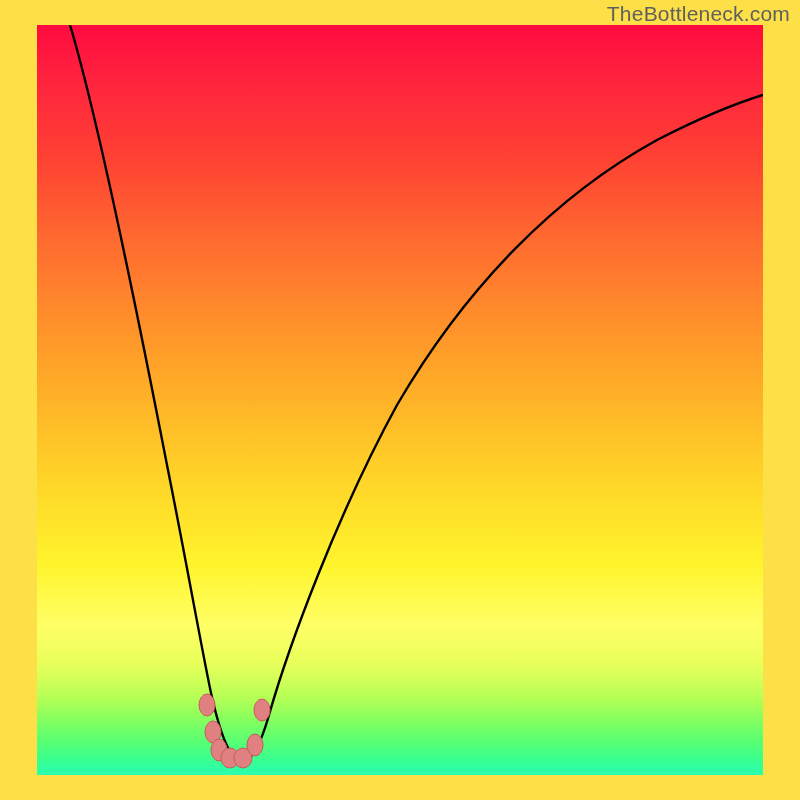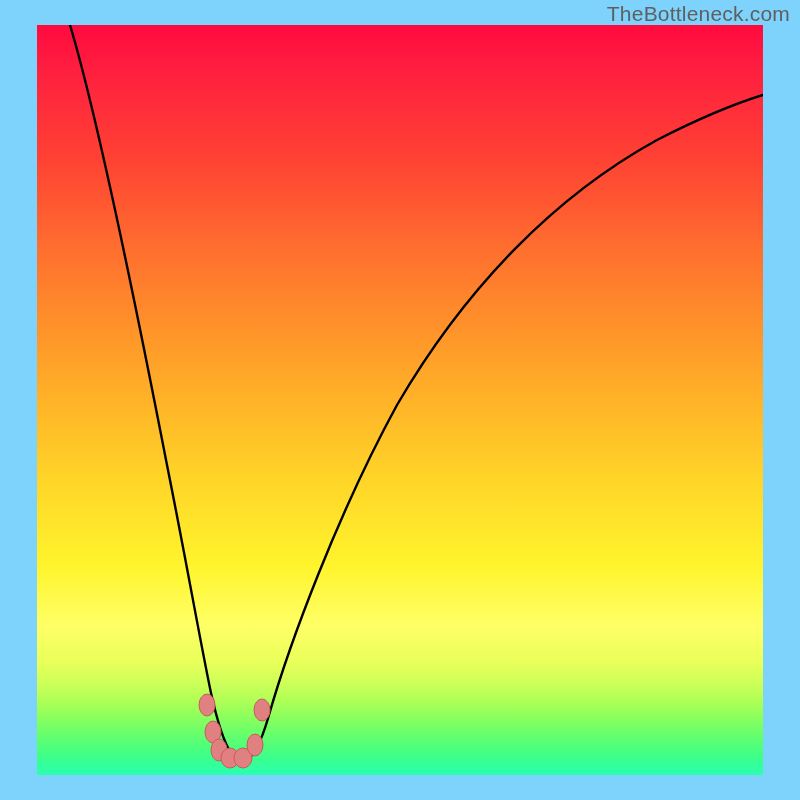--- a/index.html
+++ b/index.html
@@ -10,21 +10,21 @@
     background: #000;
     overflow: hidden;
     font-family: Arial, Helvetica, sans-serif;
   }
   .frame {
     position: absolute;
     left: 0;
     top: 0;
     width: 800px;
     height: 800px;
-    background: #7dd3fc;
+    background: #fde047;
   }
   .plot {
     position: absolute;
     left: 37px;
     top: 25px;
     width: 726px;
     height: 750px;
     overflow: hidden;
   }
   .gradient {

